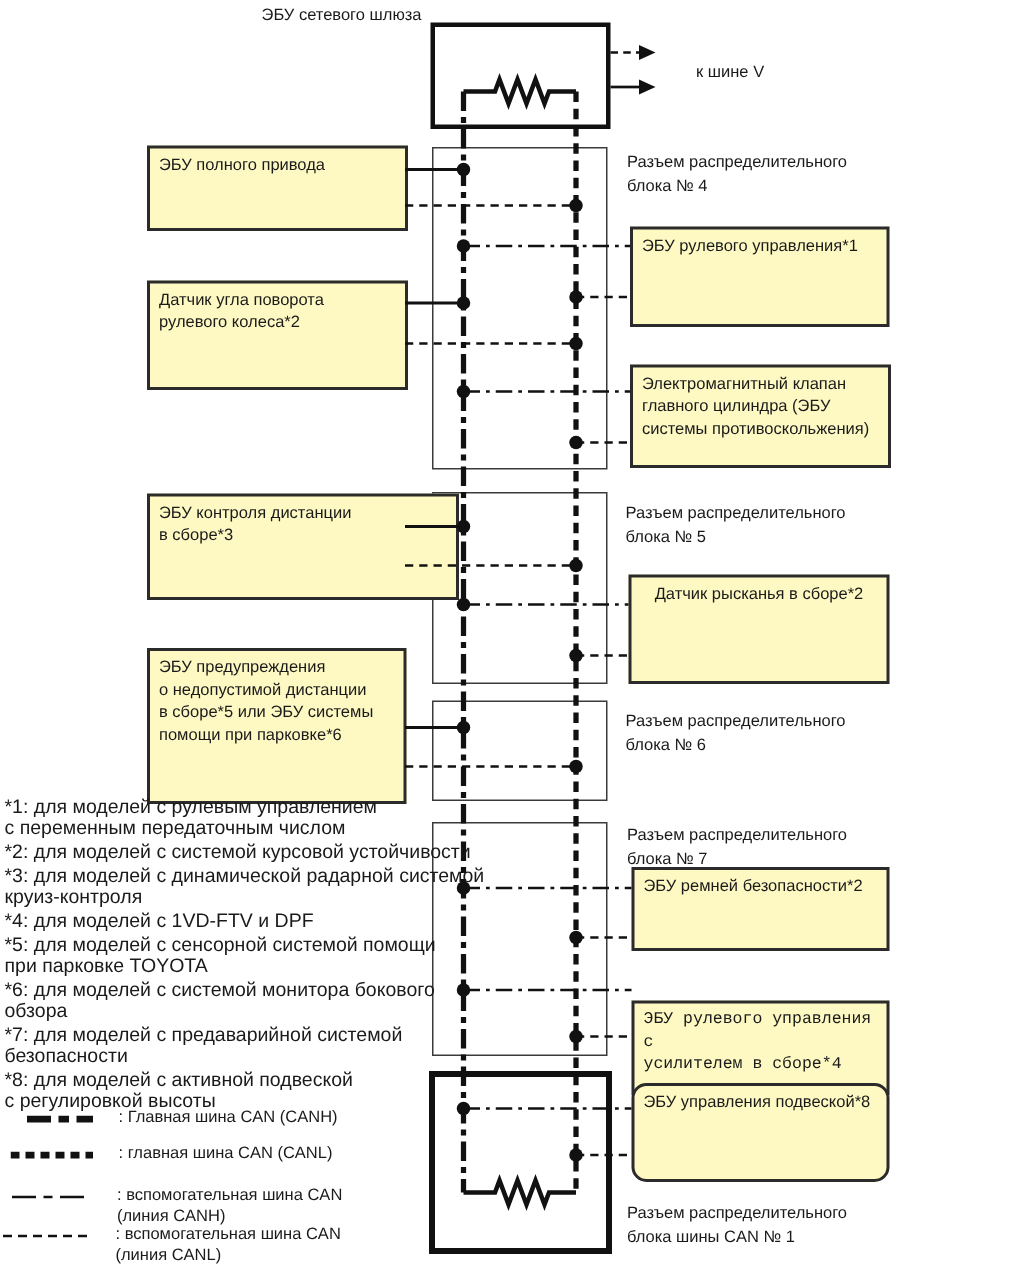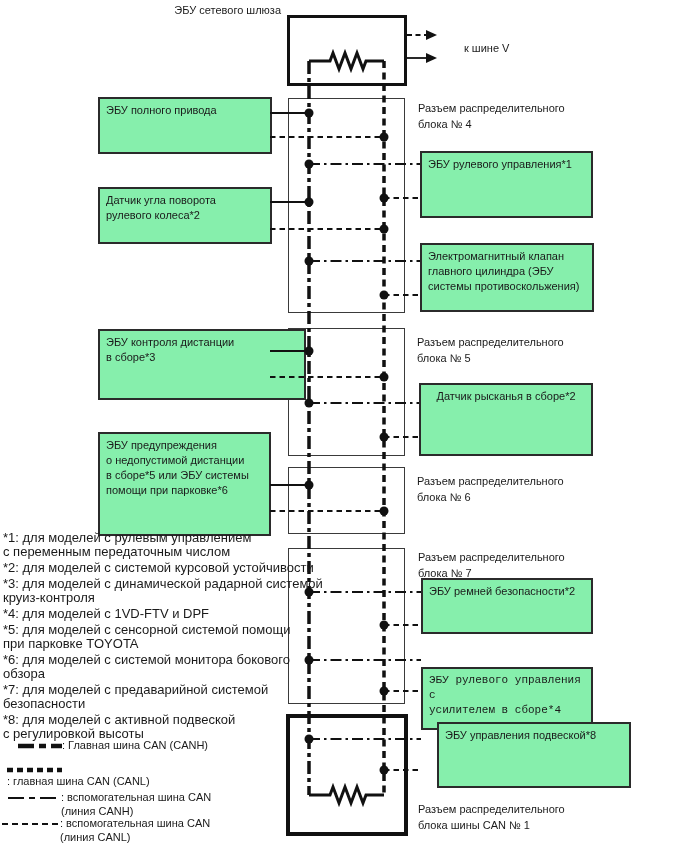--- a/index.html
+++ b/index.html
@@ -2,21 +2,21 @@
 <html><head>
 <meta charset="utf-8">
 <style>
   html,body { margin:0; padding:0; background:#ffffff; }
   #canvas {
     position:relative; width:688px; height:852px; background:#ffffff;
     font-family:"Liberation Sans", sans-serif; color:#1a1a1a; overflow:hidden;
   }
   
   .mbox {
-    position:absolute; box-sizing:border-box; background:#86efac;
+    position:absolute; box-sizing:border-box; background:#fef9c3;
     border:2px solid #2b2b2b; padding:4px 6px;
     font-size:11px; line-height:15px; white-space:pre-line; z-index:1;
   }
   
   .jbox {
     position:absolute; box-sizing:border-box; background:#ffffff;
     border:1px solid #3a3a3a; z-index:0;
   }
   
   .tbox {
@@ -39,56 +39,56 @@
   .dot      { fill:#111; }
   .ah       { fill:#111; }
   .a-dash   { stroke:#111; stroke-width:1.8; stroke-dasharray:5 3.5; }
   .a-solid  { stroke:#111; stroke-width:1.8; }
   
   #footnotes { position:absolute; left:3px; top:531px; width:330px; z-index:3; }
   .fn { font-size:13px; line-height:14px; margin-bottom:2px; white-space:pre-line; }
   
   .lg { position:absolute; display:flex; align-items:flex-start; z-index:3; }
   .lg svg { flex:0 0 auto; margin-top:2px; }
-  .lg-t { font-size:11px; line-height:13.5px; white-space:pre-line; margin-left:0; }
+  .lg-t { font-size:11px; line-height:13.5px; white-space:pre-line; margin-left:17px; }
   .lg-main { stroke:#111; stroke-width:4.5; }
   .lg-thin { stroke:#111; stroke-width:1.8; }
 </style>
 </head>
 <body>
 
 <div id="canvas">
 
   <div class="tbox" style="left:287px; top:15px; width:120px; height:71px;"></div>
   <div class="tbox heavy" style="left:286px; top:714px; width:122px; height:122px;"></div>
 
   <div class="jbox" style="left:288px; top:98px; width:117px; height:215px;"></div>
   <div class="jbox" style="left:288px; top:328px; width:117px; height:128px;"></div>
   <div class="jbox" style="left:288px; top:467px; width:117px; height:67px;"></div>
   <div class="jbox" style="left:288px; top:548px; width:117px; height:156px;"></div>
 
   <div class="mbox" style="left:98px; top:97px; width:174px; height:57px;">ЭБУ полного привода</div>
-  <div class="mbox" style="left:98px; top:187px; width:174px; height:57px;">Датчик угла поворота
+  <div class="mbox" style="left:98px; top:187px; width:174px; height:73px;">Датчик угла поворота
 рулевого колеса*2</div>
   <div class="mbox" style="left:98px; top:329px; width:208px; height:71px;">ЭБУ контроля дистанции
 в сборе*3</div>
   <div class="mbox" style="left:98px; top:432px; width:173px; height:104px;">ЭБУ предупреждения
 о недопустимой дистанции
 в сборе*5 или ЭБУ системы
 помощи при парковке*6</div>
 
   <div class="mbox" style="left:420px; top:151px; width:173px; height:67px;">ЭБУ рулевого управления*1</div>
   <div class="mbox" style="left:420px; top:243px; width:174px; height:69px;">Электромагнитный клапан
 главного цилиндра (ЭБУ
 системы противоскольжения)</div>
   <div class="mbox" style="left:419px; top:383px; width:174px; height:73px;text-align:center;">Датчик рысканья в сборе*2</div>
   <div class="mbox" style="left:421px; top:578px; width:172px; height:56px;">ЭБУ ремней безопасности*2</div>
   <div class="mbox" style="left:421px; top:667px; width:172px; height:63px;font-family:Liberation Mono, monospace;">ЭБУ рулевого управления с
 усилителем в сборе*4</div>
-  <div class="mbox" style="left:437px; top:722px; width:194px; height:66px;">ЭБУ управления подвеской*8</div>
+  <div class="mbox" style="left:421px; top:722px; width:172px; height:66px;border-radius:10px;">ЭБУ управления подвеской*8</div>
 
   <div class="lbl" style="left:60px; top:2px; width:221px; text-align:right;">ЭБУ сетевого шлюза</div>
   <div class="lbl" style="left:448px; top:40px;margin-left:16px;">к шине V</div>
   <div class="lbl" style="left:418px; top:100px;">Разъем распределительного
 блока № 4</div>
   <div class="lbl" style="left:417px; top:334px;">Разъем распределительного
 блока № 5</div>
   <div class="lbl" style="left:417px; top:473px;">Разъем распределительного
 блока № 6</div>
   <div class="lbl" style="left:418px; top:549px;">Разъем распределительного
@@ -183,21 +183,21 @@
     <div class="fn">*8: для моделей с активной подвеской
 с регулировкой высоты</div>
   </div>
 
   <div class="lg" style="left:18px; top:739px;">
     <svg width="44" height="10">
       <line class="lg-main" x1="0" y1="5" x2="44" y2="5" stroke-dasharray="16 5 7 5"></line>
     </svg>
     <div class="lg-t">: Главная шина CAN (CANH)</div>
   </div>
-  <div class="lg" style="left:7px; top:763px;flex-direction:column;">
+  <div class="lg" style="left:7px; top:763px;">
     <svg width="55" height="10">
       <line class="lg-main" x1="0" y1="5" x2="55" y2="5" stroke-dasharray="6 4"></line>
     </svg>
     <div class="lg-t">: главная шина CAN (CANL)</div>
   </div>
   <div class="lg" style="left:8px; top:791px;">
     <svg width="53" height="10">
       <line class="lg-thin" x1="0" y1="5" x2="53" y2="5" stroke-dasharray="16 5 6 5"></line>
     </svg>
     <div class="lg-t">: вспомогательная шина CAN

